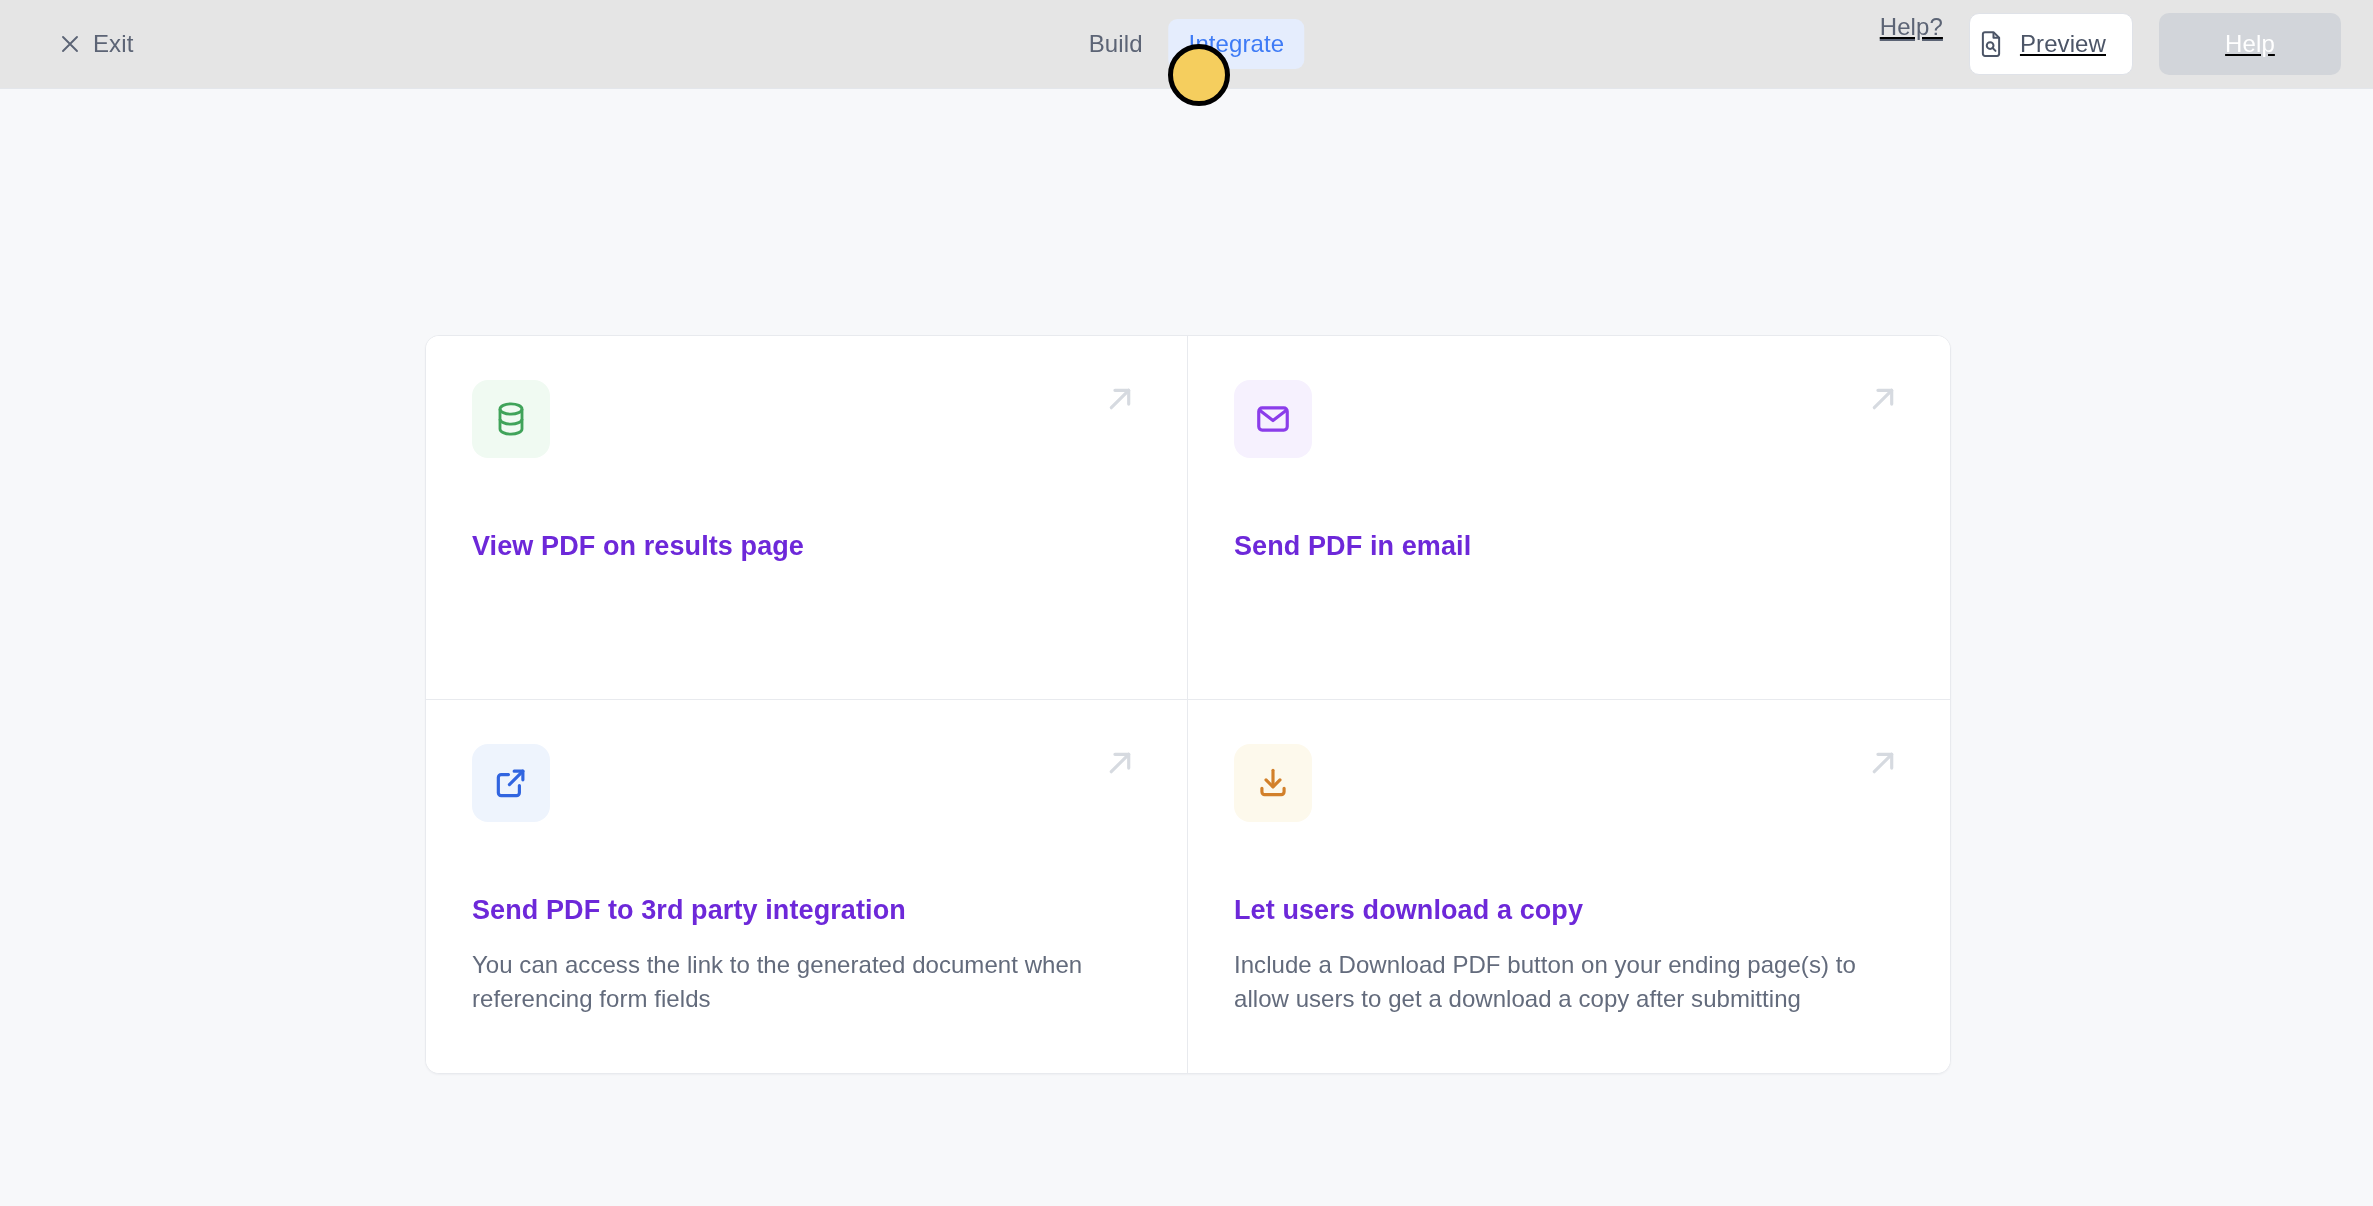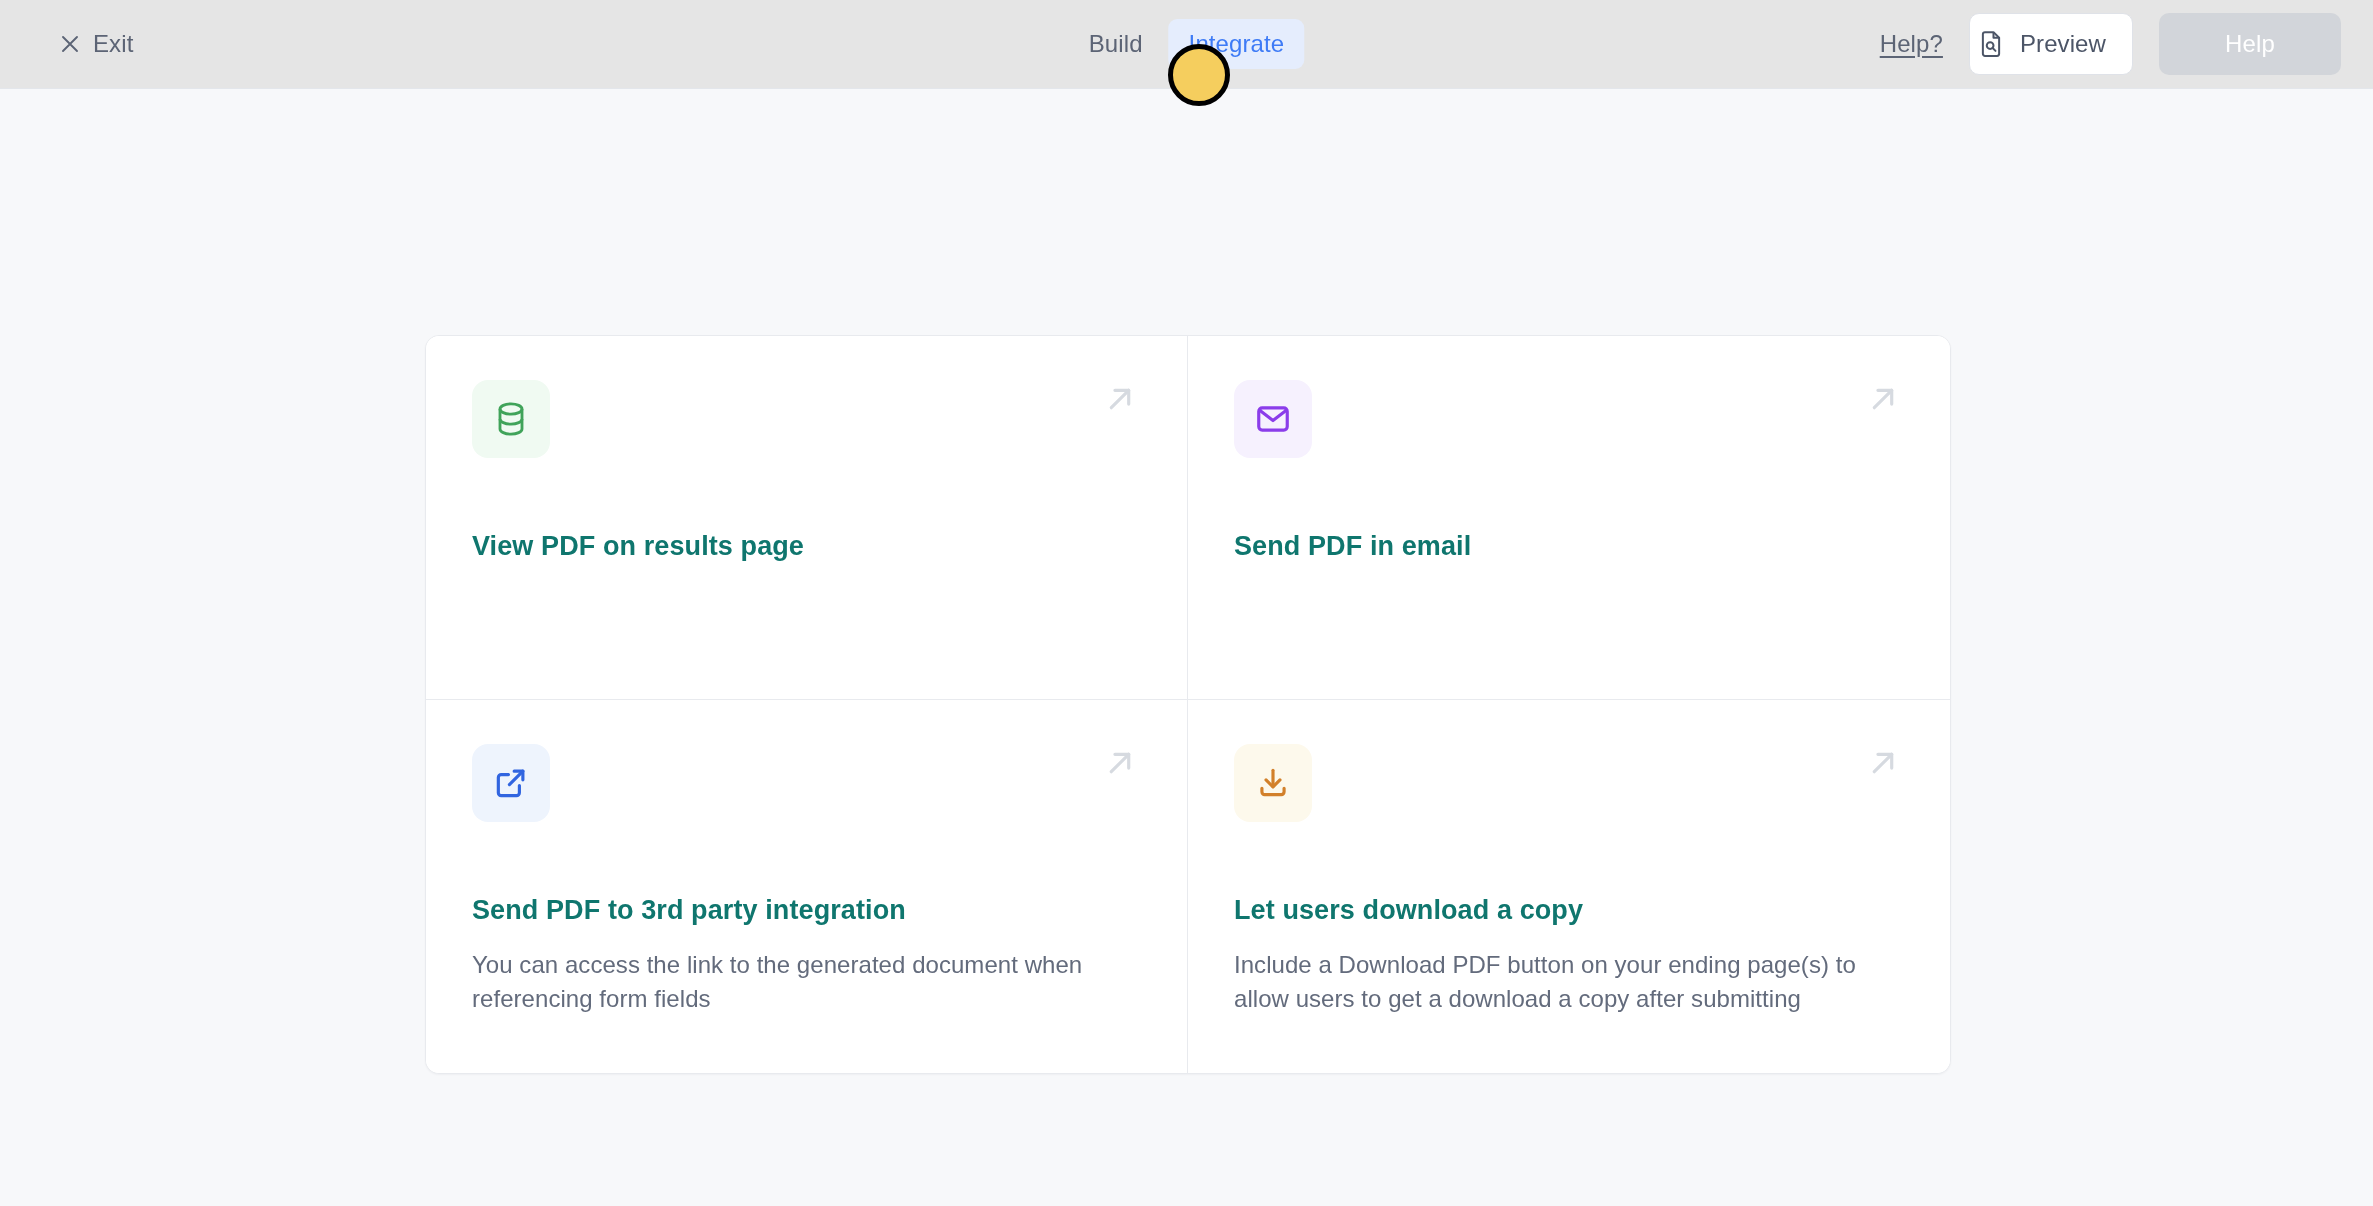--- a/index.html
+++ b/index.html
@@ -79,22 +79,22 @@
   }
   .nav-tab.active {
     background: #e5edfd;
     color: #3e7bf6;
     font-weight: 500;
   }
 
   .header-right {
     margin-left: auto;
     display: flex;
-    align-items: center;
     gap: 26px;
+    text-decoration: underline;
   }
 
   .help-link {
     font-size: 24px;
     color: #5c6475;
     text-decoration: underline;
     text-underline-offset: 4px;
     cursor: pointer;
     letter-spacing: 0.1px;
   }
@@ -194,21 +194,21 @@
     width: 38px;
     height: 38px;
     color: #d6dae0;
   }
   .card-arrow svg { display: block; }
 
   .card-title {
     margin-top: 73px;
     font-size: 27px;
     font-weight: bold;
-    color: #0f766e;
+    color: #6d28d9;
     letter-spacing: 0.1px;
   }
 
   .card-desc {
     margin-top: 22px;
     font-size: 24px;
     line-height: 1.43;
     color: #636b7c;
     max-width: 650px;
     letter-spacing: 0.05px;

